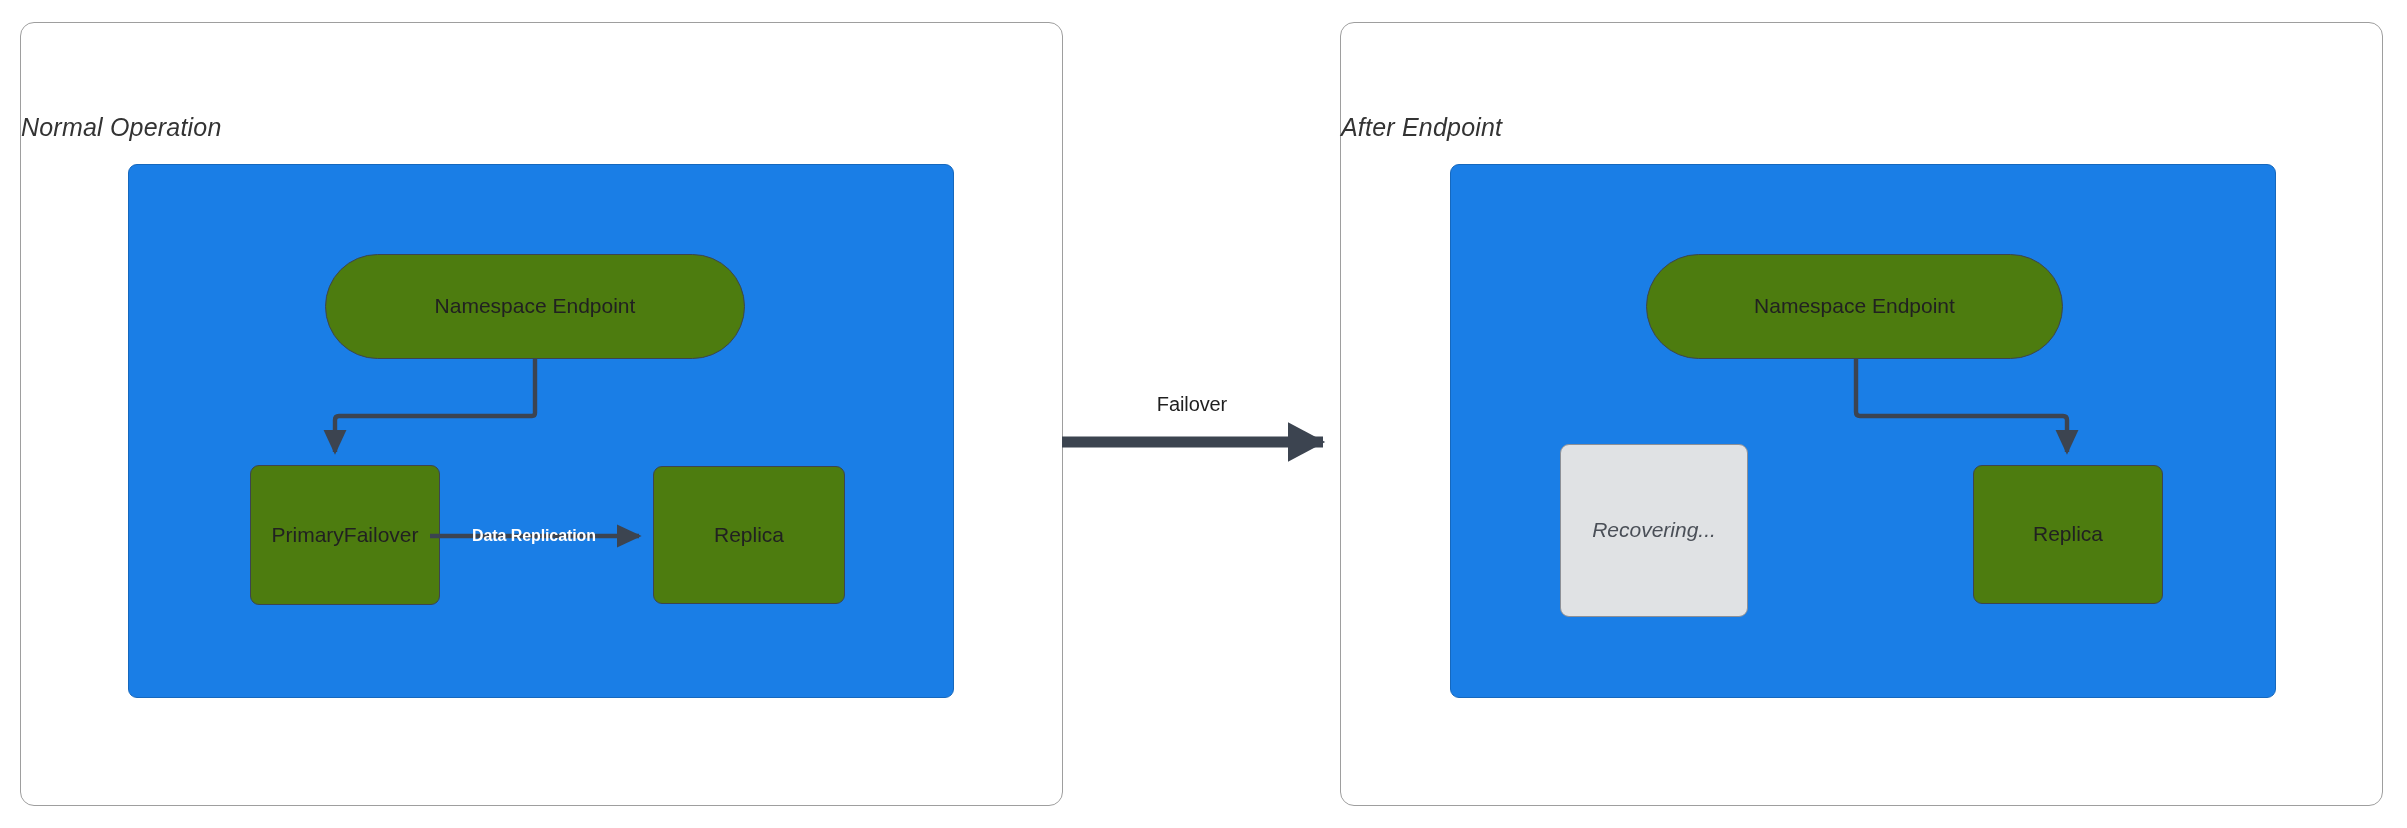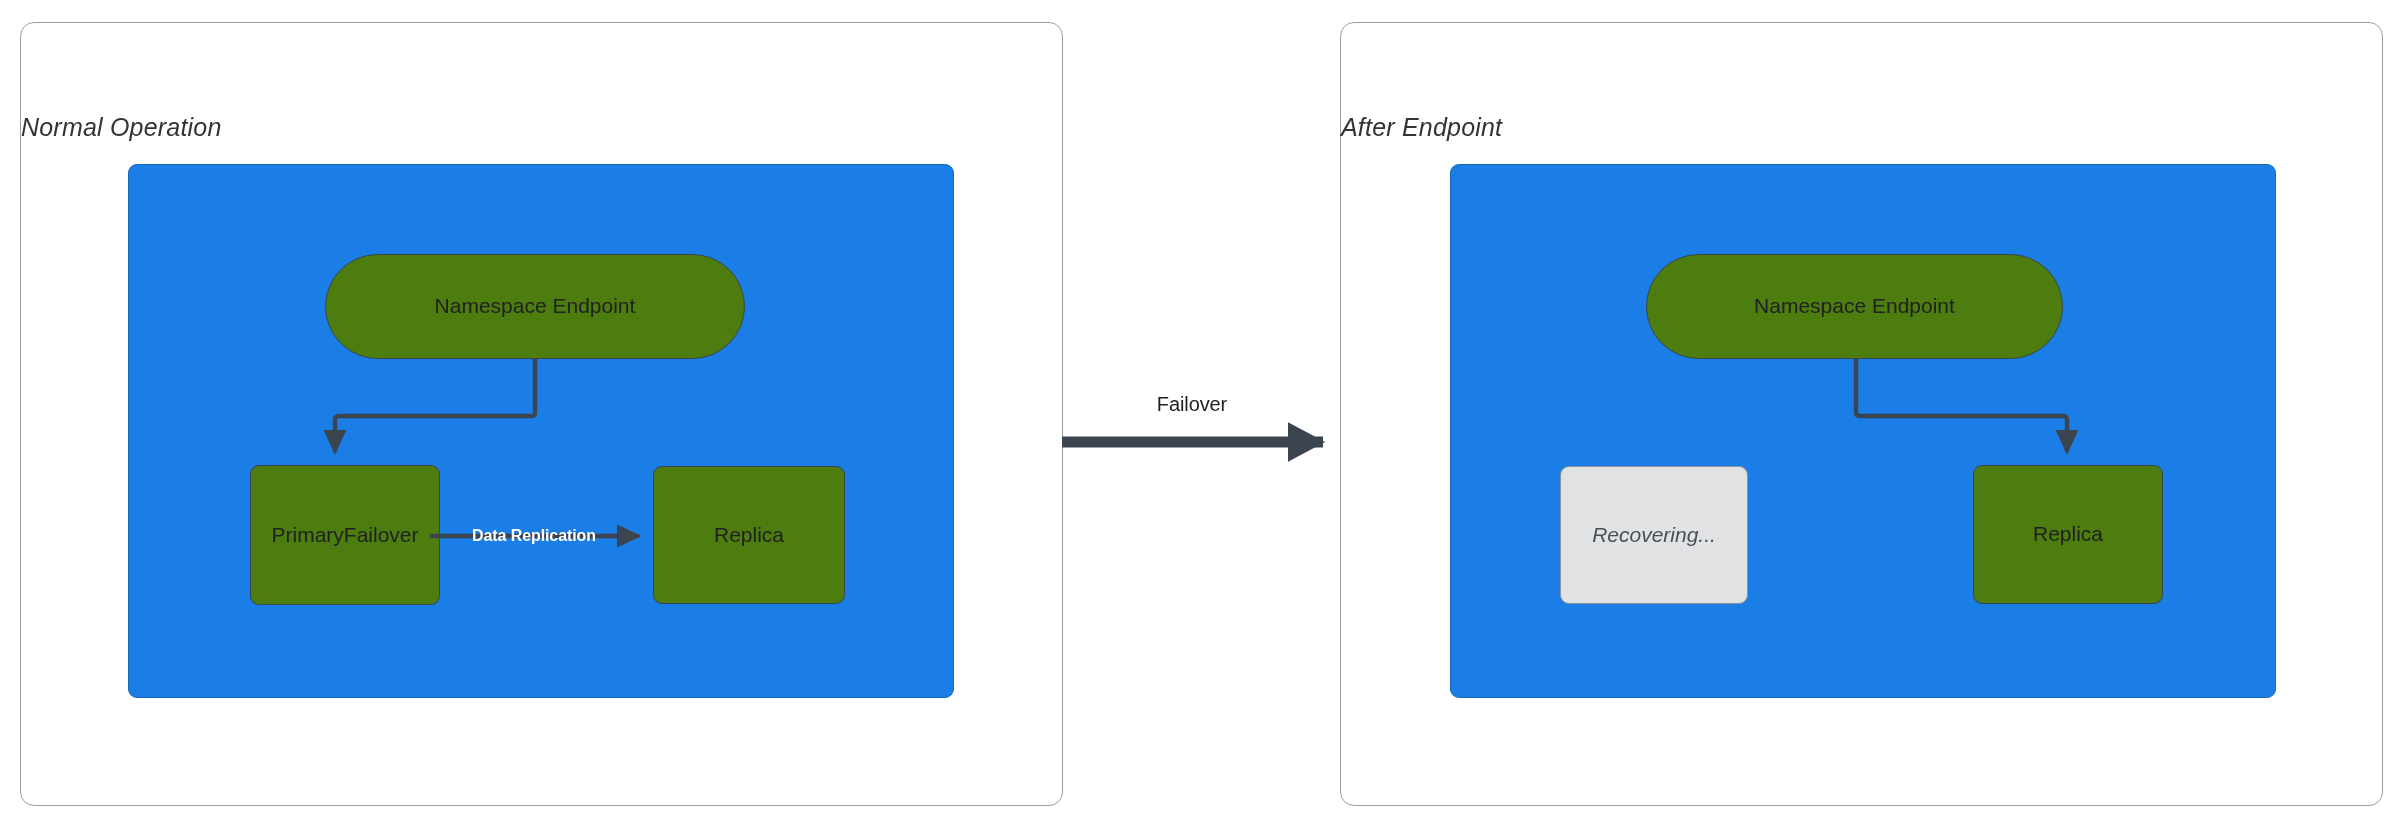--- a/index.html
+++ b/index.html
@@ -124,21 +124,21 @@
   <div class="node rect" style="left:653px; top:466px; width:192px; height:138px;">Replica</div>
 
   <div class="panel" style="left:1340px; top:22px; width:1043px; height:784px;">
     <div class="panel-title" style="top:90px;">After Endpoint</div>
   </div>
 
   <div class="cluster" style="left:1450px; top:164px; width:826px; height:534px;"></div>
 
   <div class="node pill" style="left:1646px; top:254px; width:417px; height:105px;">Namespace Endpoint</div>
 
-  <div class="node rect recovering" style="left:1560px; top:466px; width:188px; height:138px;">Recovering...</div>
+  <div class="node rect recovering" style="left:1560px; top:444px; width:188px; height:173px;">Recovering...</div>
 
   <div class="node rect" style="left:1973px; top:465px; width:190px; height:139px;">Replica</div>
 
   <svg class="edge-svg">
     <defs>
       <marker id="arrowhead" markerWidth="6" markerHeight="6" refX="5" refY="3" orient="auto" markerUnits="strokeWidth">
         <path d="M0,0.4 L5.6,3 L0,5.6 z" fill="#3c4450"></path>
       </marker>
       <marker id="arrowhead-thin" markerWidth="5" markerHeight="5" refX="4.4" refY="2.5" orient="auto" markerUnits="strokeWidth">
         <path d="M0,0.3 L4.6,2.5 L0,4.7 z" fill="#3c4450"></path>

